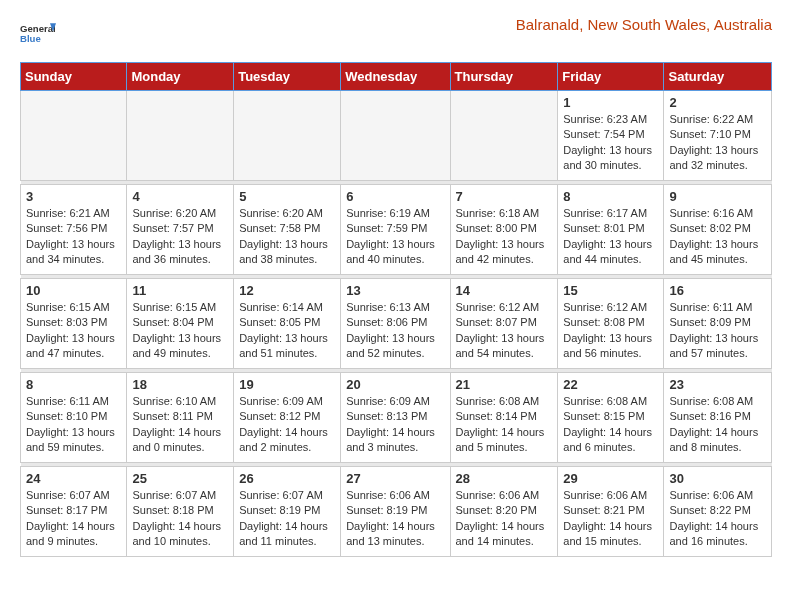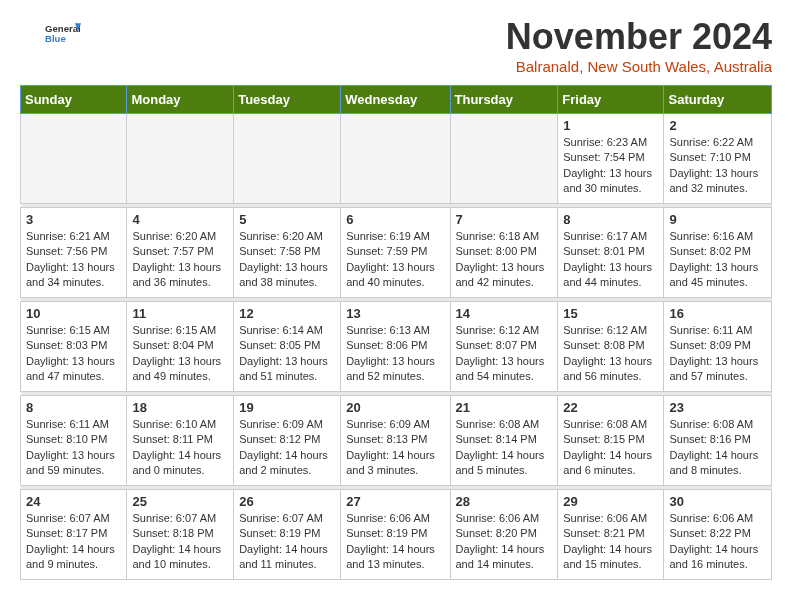--- a/index.html
+++ b/index.html
@@ -1,45 +1,44 @@
 <!DOCTYPE html>
 <html><head>
   <meta charset="utf-8">
   <style>
     * { box-sizing: border-box; margin: 0; padding: 0; }
     body { font-family: Arial, sans-serif; background: #fff; width: 792px; min-height: 612px; }
     .container { padding: 16px 20px; }
-    .header { display: flex; align-items: flex-start; justify-content: space-between; margin-bottom: 10px; margin-left: 25px; }
+    .header { display: flex; align-items: flex-start; justify-content: space-between; margin-bottom: 10px; }
     .logo { display: flex; align-items: center; }
     .title-block { text-align: right; }
     .month-title { font-size: 36px; font-weight: bold; color: #333; }
     .subtitle { font-size: 15px; color: #c2410c; }
     .calendar { width: 100%; border-collapse: collapse; }
-    .calendar th { background: #4d7c0f; color: #fff; font-size: 13px; font-weight: bold; padding: 6px 4px; text-align: left; border: 1px solid #5a9be0; }
+    .calendar th { background: #b91c1c; color: #fff; font-size: 13px; font-weight: bold; padding: 6px 4px; text-align: left; border: 1px solid #5a9be0; }
     .calendar td { border: 1px solid #ccc; vertical-align: top; padding: 4px 5px; font-size: 10.5px; color: #333; width: 113px; min-height: 80px; height: 90px; background: #fff; }
     .calendar td.empty { background: #f5f5f5; }
     .day-num { font-size: 13px; font-weight: bold; display: block; margin-bottom: 2px; }
     .day-info { line-height: 1.4; font-size: 11px; }
   </style>
 </head>
 <body>
 
 <div class="container">
   <div class="header">
     <div class="logo">
     <div style="display:flex;align-items:center;">
       <svg width="36" height="36" viewBox="0 0 60 44">
         <text x="0" y="18" font-size="16" font-weight="bold" font-family="Arial" fill="#333">General</text>
         <text x="0" y="36" font-size="16" font-weight="bold" font-family="Arial" fill="#3a7bc8">Blue</text>
         <polygon points="50,4 60,4 55,18" fill="#3a7bc8"></polygon>
       </svg>
     </div>
   </div>
     <div class="title-block">
-      <div class="month-title">November 2024</div>
       <div class="subtitle">Balranald, New South Wales, Australia</div>
     </div>
   </div>
 
   <table class="calendar">
     <thead>
       <tr>
         <th>Sunday</th>
         <th>Monday</th>
         <th>Tuesday</th>

